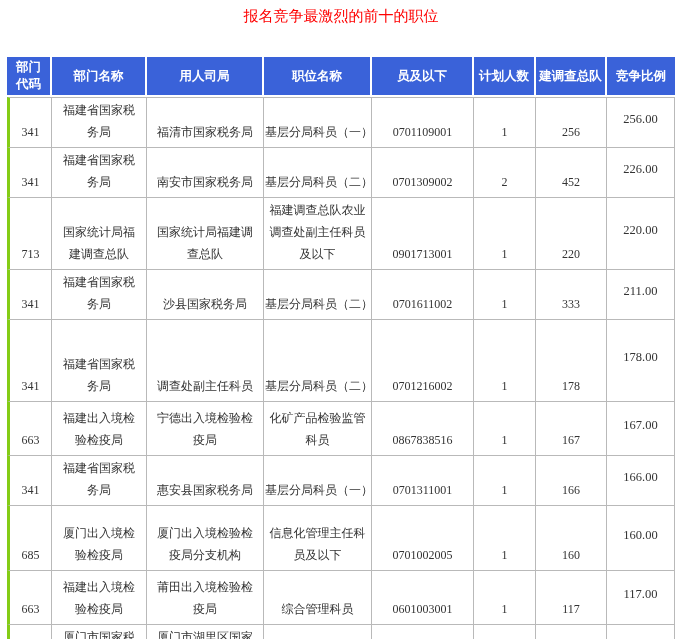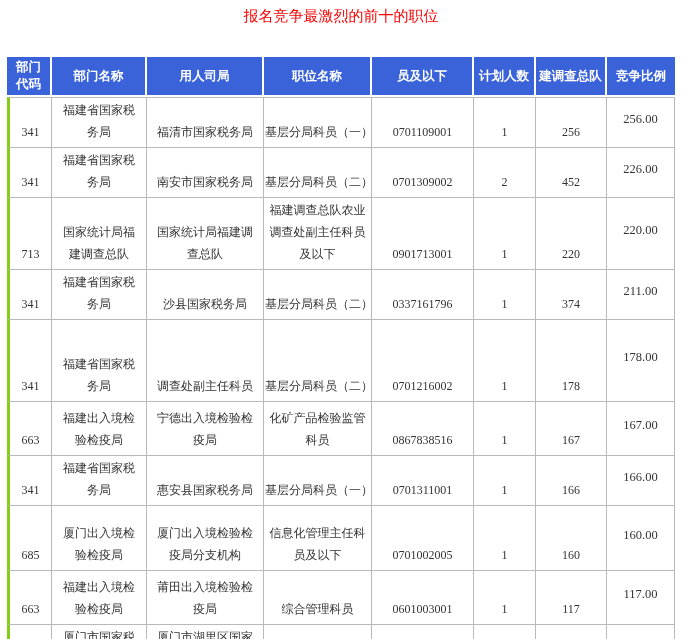--- a/index.html
+++ b/index.html
@@ -138,23 +138,23 @@
       <td>1</td>
       <td>220</td>
       <td class="ratio">220.00</td>
     </tr>
     <tr>
       <td>341</td>
       <td>福建省国家税
 务局</td>
       <td>沙县国家税务局</td>
       <td>基层分局科员（二）</td>
-      <td>0337161796</td>
-      <td>1</td>
-      <td>374</td>
+      <td>0701611002</td>
+      <td>1</td>
+      <td>333</td>
       <td class="ratio">211.00</td>
     </tr>
     <tr>
       <td>341</td>
       <td>福建省国家税
 务局</td>
       <td>调查处副主任科员</td>
       <td>基层分局科员（二）</td>
       <td>0701216002</td>
       <td>1</td>

